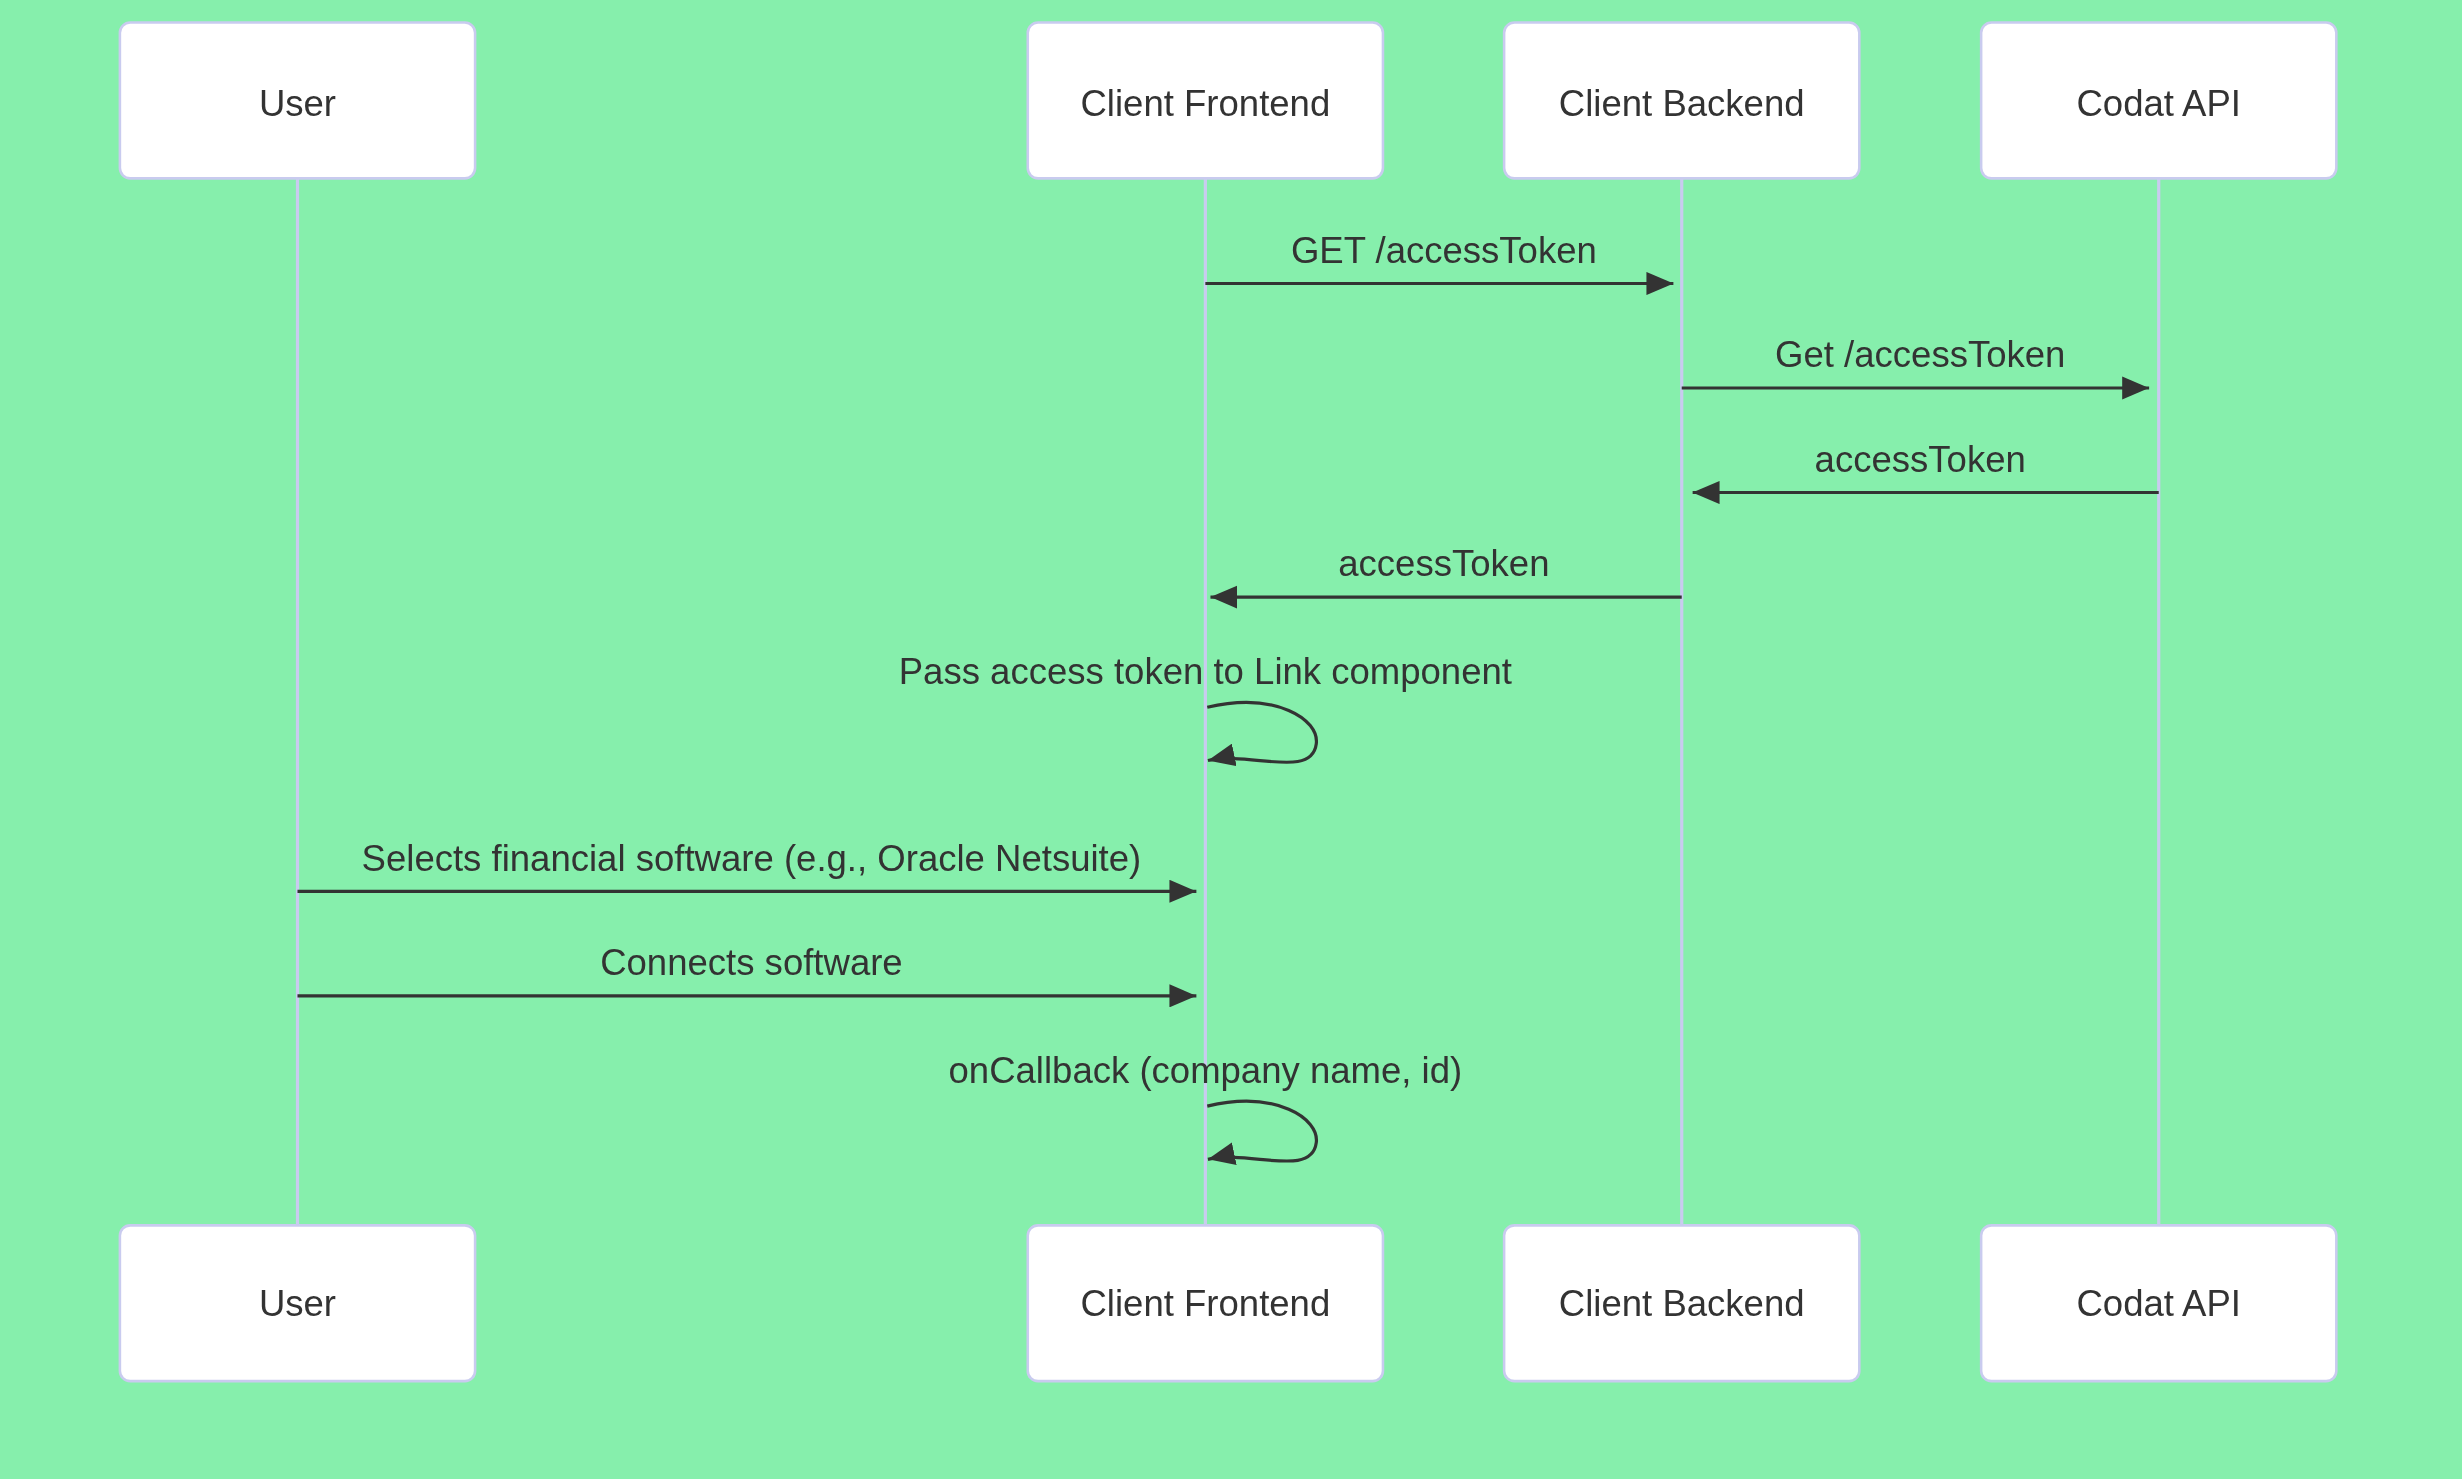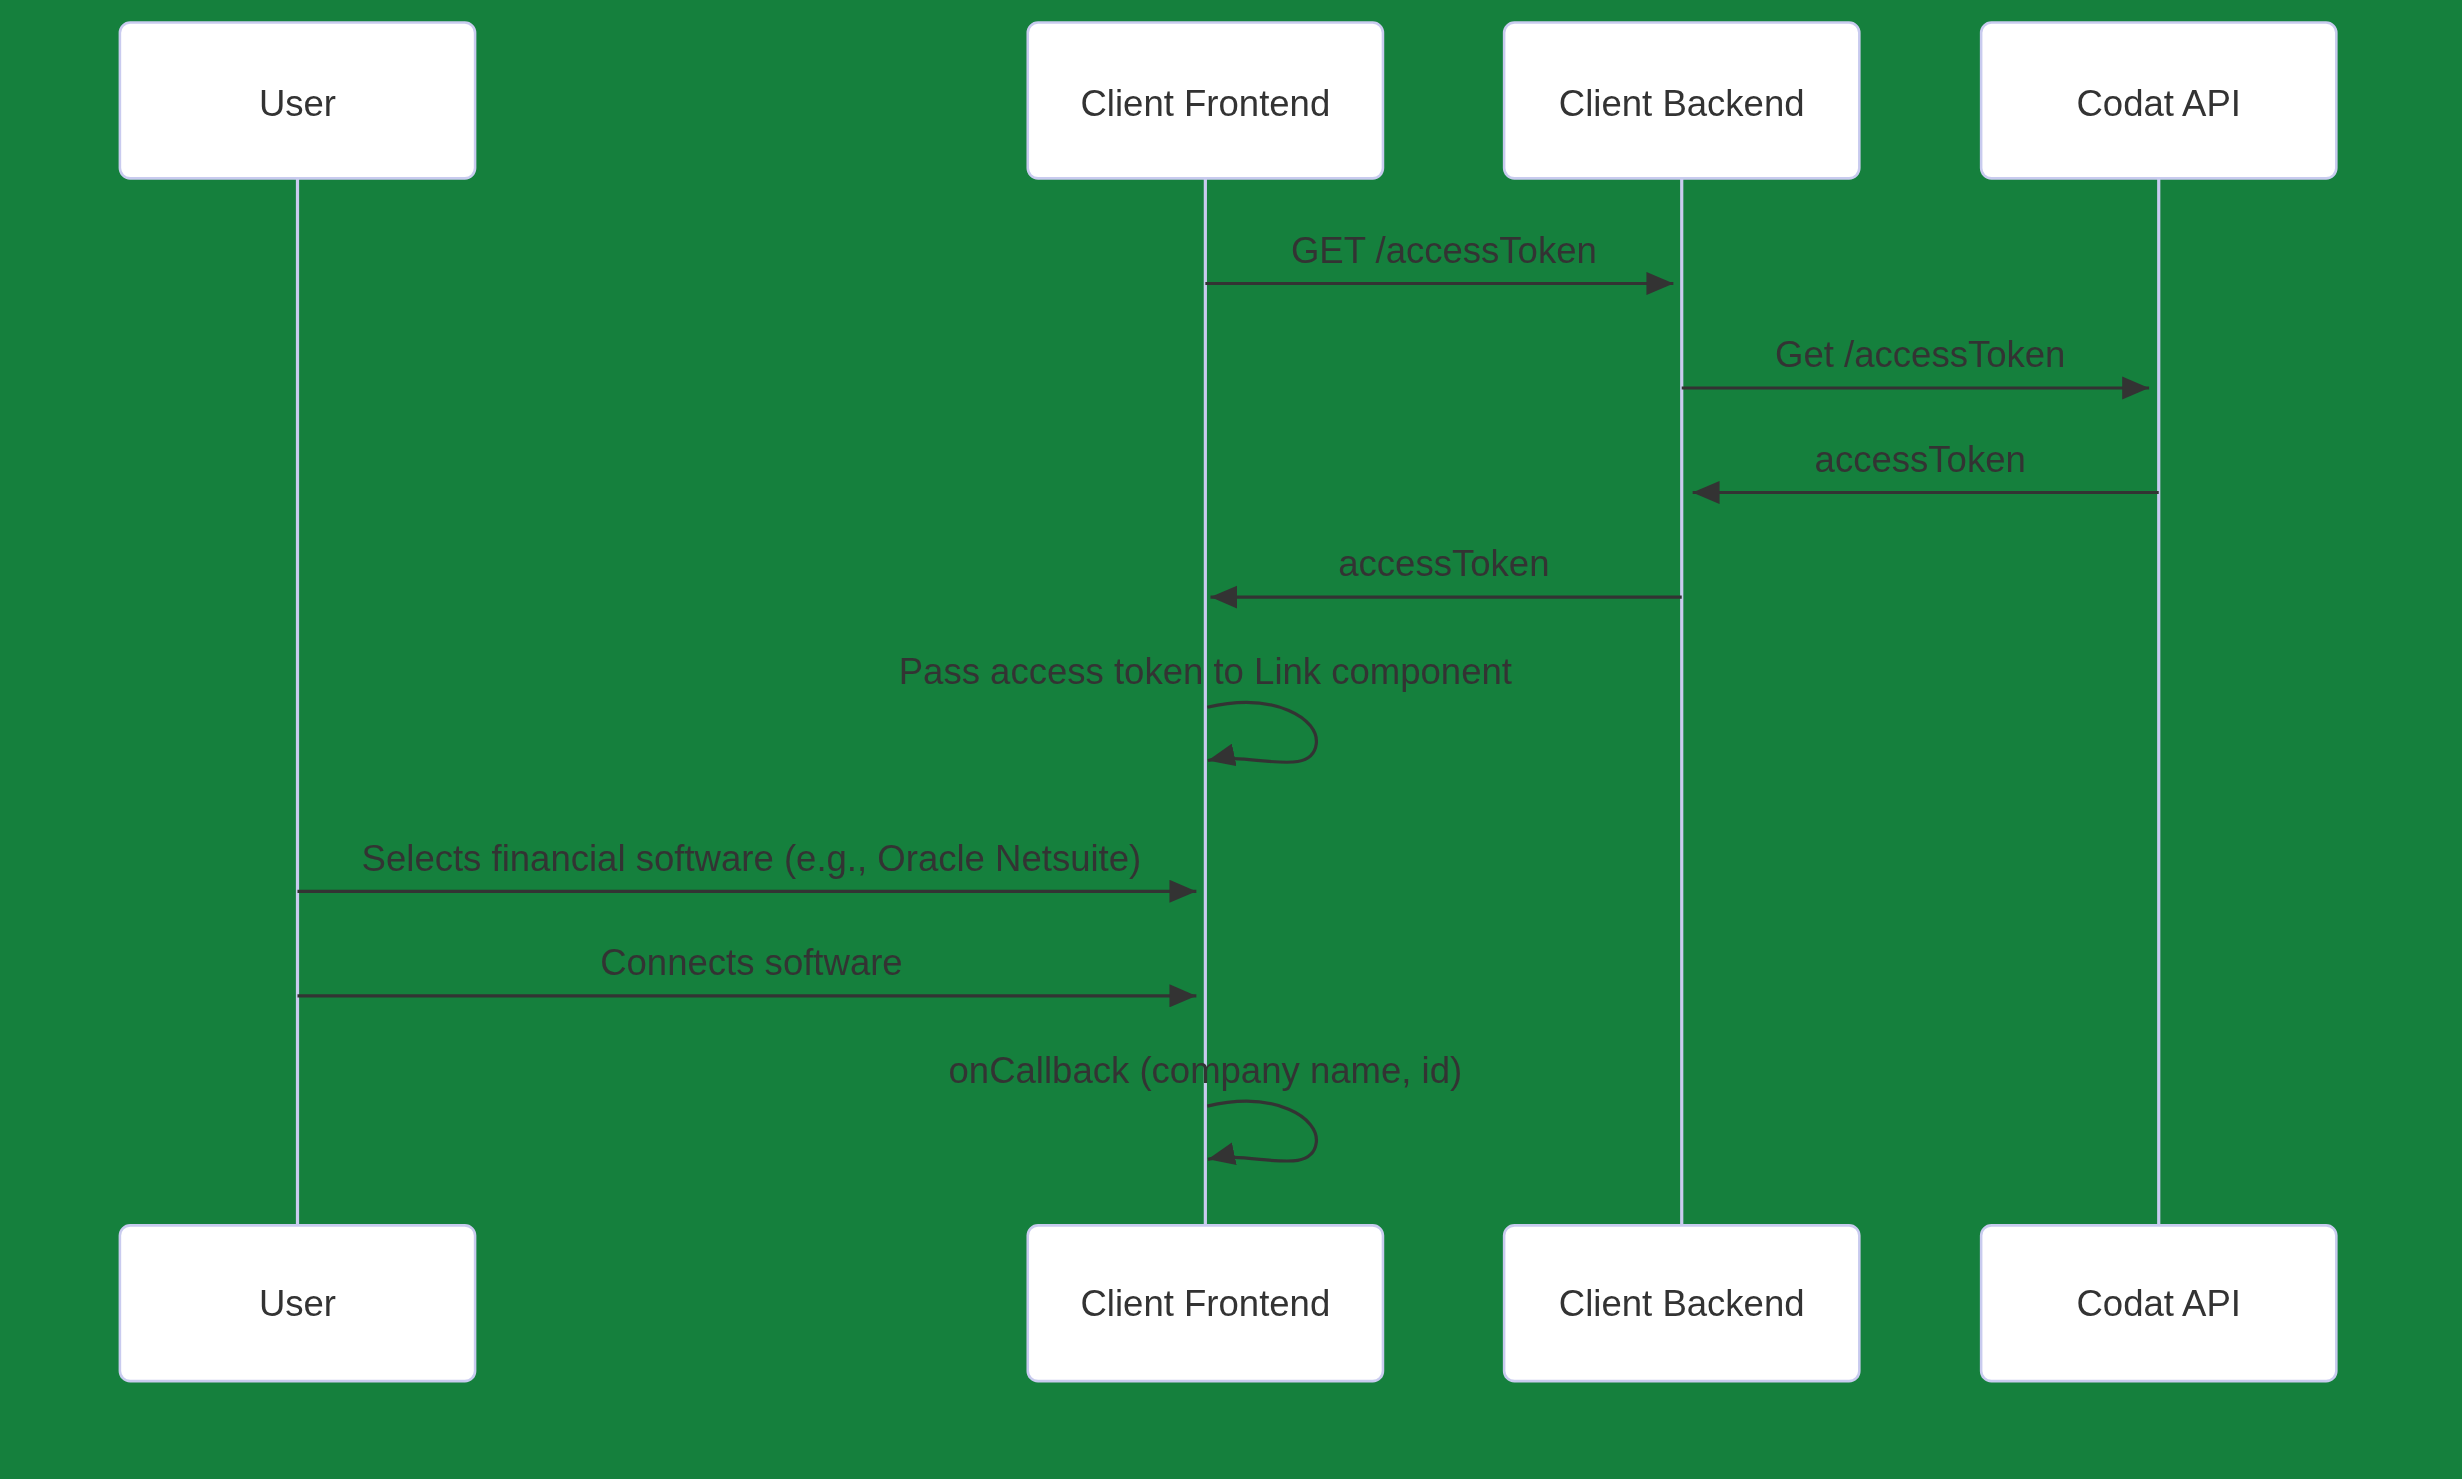--- a/index.html
+++ b/index.html
@@ -4,21 +4,21 @@
 <style>
   html, body {
     margin: 0;
     padding: 0;
     background: #ffffff;
   }
   .canvas {
     position: relative;
     width: 2462px;
     height: 1480px;
-    background: #15803d;
+    background: #86efac;
     overflow: hidden;
   }
   svg { display: block; }
   .actor-box {
     fill: #ffffff;
     stroke: #C9CBEF;
     stroke-width: 4px;
   }
   .lifeline {
     stroke: #C9CBEF;

